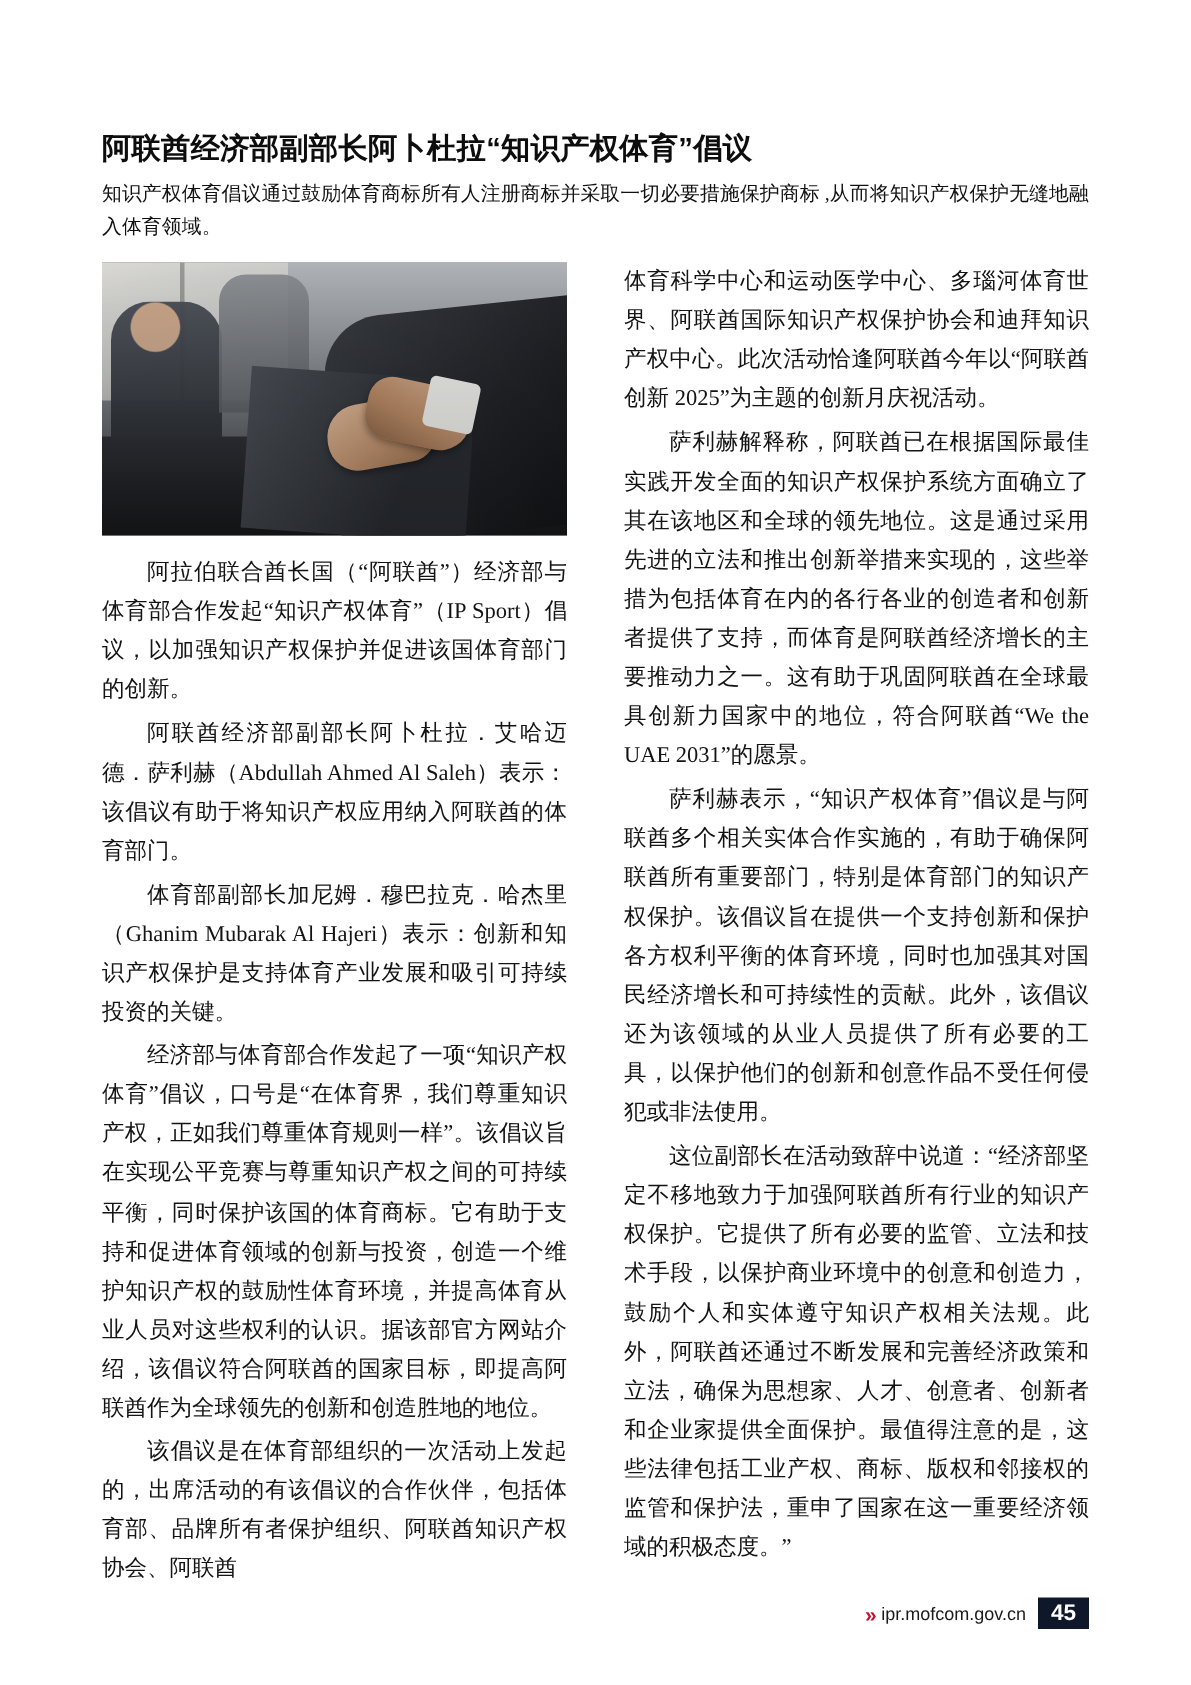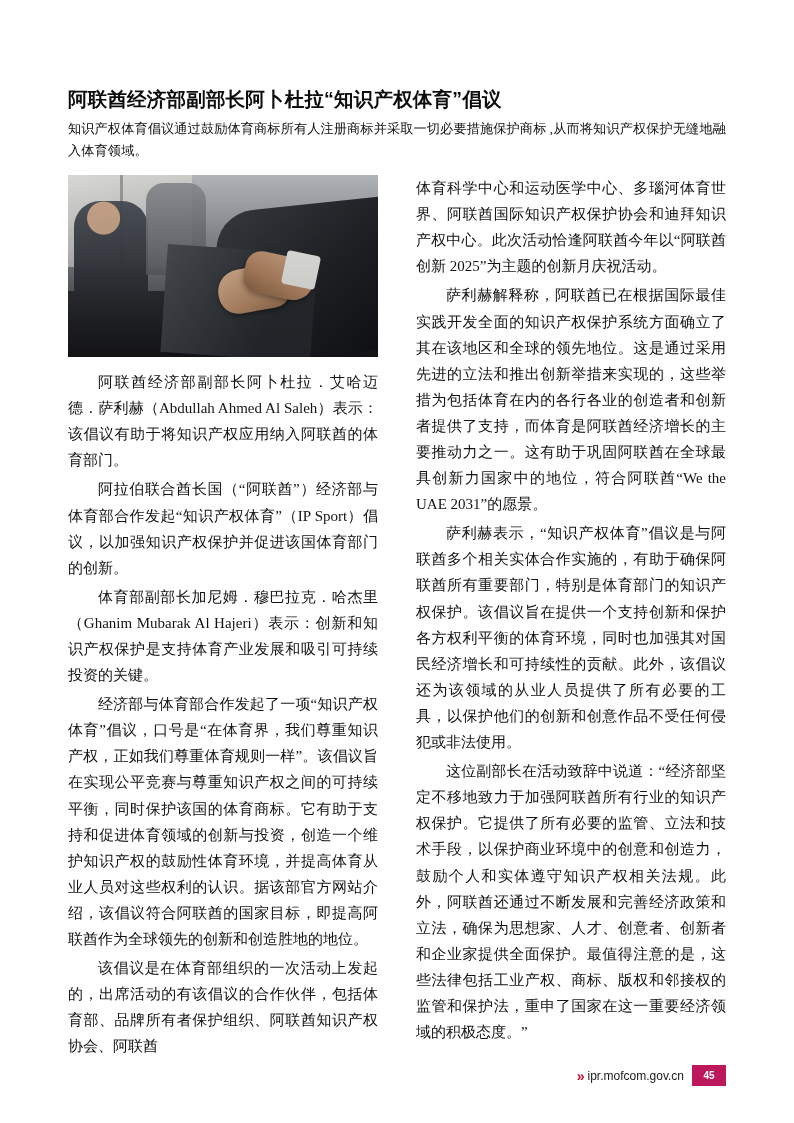--- a/index.html
+++ b/index.html
@@ -175,24 +175,24 @@
   }
   .site {
     font-family: "Liberation Sans", "DejaVu Sans", sans-serif;
     font-size: 12px;
     color: #1a1a1a;
     margin-right: 8px;
     text-align: center;
   }
   .pagenum {
     font-family: "Liberation Sans", "DejaVu Sans", sans-serif;
-    font-size: 10px;
+    font-size: 15px;
     font-weight: bold;
     color: #ffffff;
-    background: #be185d;
+    background: #0f172a;
     width: 34px;
     height: 21px;
     line-height: 21px;
     text-align: center;
   }
 </style>
 </head>
 <body>
 
 <div class="page">
@@ -210,22 +210,22 @@
         <div class="person-mid"></div>
         <div class="table"></div>
         <div class="suit-right"></div>
         <div class="suit-left"></div>
         <div class="hand-a"></div>
         <div class="hand-b"></div>
         <div class="cuff"></div>
         <div class="shade"></div>
       </div>
 
+      <p class="body">阿拉伯联合酋长国（“阿联酋”）经济部与体育部合作发起“知识产权体育”（IP Sport）倡议，以加强知识产权保护并促进该国体育部门的创新。</p>
       <p class="body">阿联酋经济部副部长阿卜杜拉．艾哈迈德．萨利赫（Abdullah Ahmed Al Saleh）表示：该倡议有助于将知识产权应用纳入阿联酋的体育部门。</p>
-      <p class="body">阿拉伯联合酋长国（“阿联酋”）经济部与体育部合作发起“知识产权体育”（IP Sport）倡议，以加强知识产权保护并促进该国体育部门的创新。</p>
       <p class="body">体育部副部长加尼姆．穆巴拉克．哈杰里（Ghanim Mubarak Al Hajeri）表示：创新和知识产权保护是支持体育产业发展和吸引可持续投资的关键。</p>
       <p class="body">经济部与体育部合作发起了一项“知识产权体育”倡议，口号是“在体育界，我们尊重知识产权，正如我们尊重体育规则一样”。该倡议旨在实现公平竞赛与尊重知识产权之间的可持续平衡，同时保护该国的体育商标。它有助于支持和促进体育领域的创新与投资，创造一个维护知识产权的鼓励性体育环境，并提高体育从业人员对这些权利的认识。据该部官方网站介绍，该倡议符合阿联酋的国家目标，即提高阿联酋作为全球领先的创新和创造胜地的地位。</p>
       <p class="body">该倡议是在体育部组织的一次活动上发起的，出席活动的有该倡议的合作伙伴，包括体育部、品牌所有者保护组织、阿联酋知识产权协会、阿联酋</p>
     </div>
 
     <div class="col col-right">
       <p class="body" style="text-indent:0;">体育科学中心和运动医学中心、多瑙河体育世界、阿联酋国际知识产权保护协会和迪拜知识产权中心。此次活动恰逢阿联酋今年以“阿联酋创新 2025”为主题的创新月庆祝活动。</p>
       <p class="body">萨利赫解释称，阿联酋已在根据国际最佳实践开发全面的知识产权保护系统方面确立了其在该地区和全球的领先地位。这是通过采用先进的立法和推出创新举措来实现的，这些举措为包括体育在内的各行各业的创造者和创新者提供了支持，而体育是阿联酋经济增长的主要推动力之一。这有助于巩固阿联酋在全球最具创新力国家中的地位，符合阿联酋“We the UAE 2031”的愿景。</p>
       <p class="body">萨利赫表示，“知识产权体育”倡议是与阿联酋多个相关实体合作实施的，有助于确保阿联酋所有重要部门，特别是体育部门的知识产权保护。该倡议旨在提供一个支持创新和保护各方权利平衡的体育环境，同时也加强其对国民经济增长和可持续性的贡献。此外，该倡议还为该领域的从业人员提供了所有必要的工具，以保护他们的创新和创意作品不受任何侵犯或非法使用。</p>
       <p class="body">这位副部长在活动致辞中说道：“经济部坚定不移地致力于加强阿联酋所有行业的知识产权保护。它提供了所有必要的监管、立法和技术手段，以保护商业环境中的创意和创造力，鼓励个人和实体遵守知识产权相关法规。此外，阿联酋还通过不断发展和完善经济政策和立法，确保为思想家、人才、创意者、创新者和企业家提供全面保护。最值得注意的是，这些法律包括工业产权、商标、版权和邻接权的监管和保护法，重申了国家在这一重要经济领域的积极态度。”</p>

